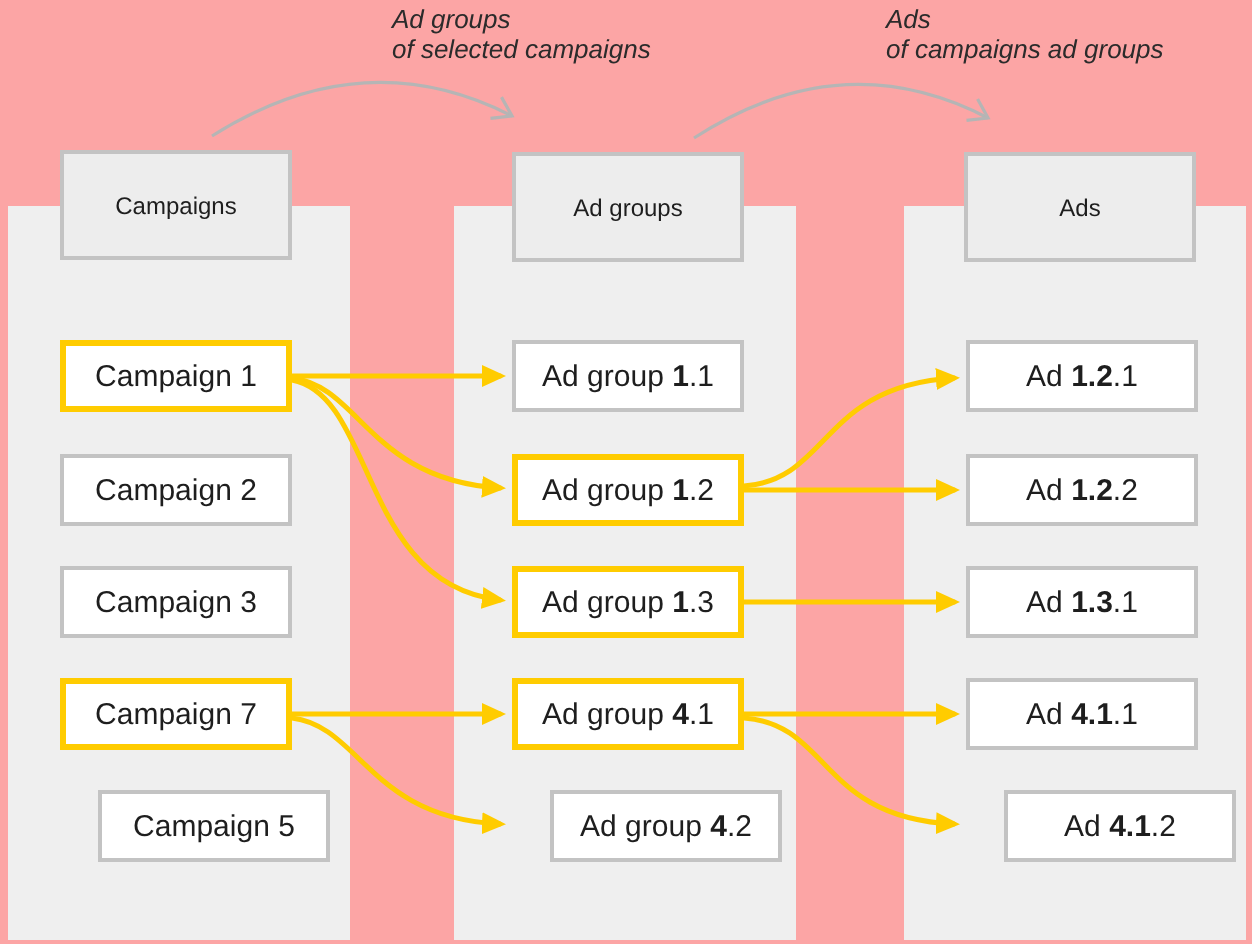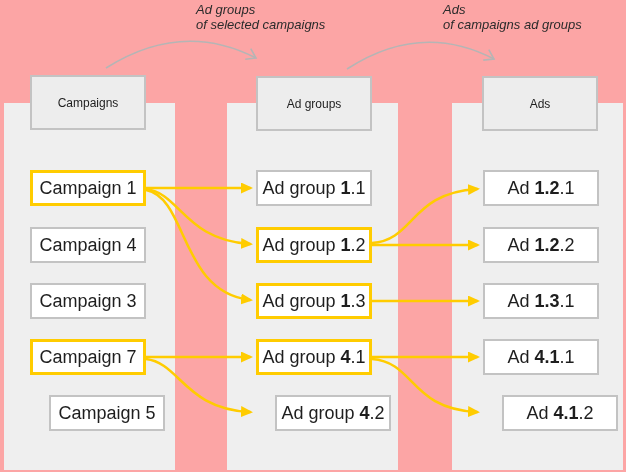--- a/index.html
+++ b/index.html
@@ -36,21 +36,21 @@
   .box {
     position: absolute;
     width: 116px;
     height: 36px;
     background: #ffffff;
     border: 2px solid #c3c3c3;
     box-sizing: border-box;
     display: flex;
     align-items: center;
     justify-content: center;
-    font-size: 18px;
+    font-size: 15px;
     white-space: pre;
     z-index: 1;
   }
   .box.selected { border: 3px solid #ffcc00; }
   .box b { font-weight: bold; }
   .annot {
     position: absolute;
     top: 2px;
     font-size: 13px;
     font-style: italic;
@@ -96,21 +96,21 @@
     <span>Campaigns</span>
   </div>
   <div class="hdr" style="left:256px;top:76px">
     <span>Ad groups</span>
   </div>
   <div class="hdr" style="left:482px;top:76px">
     <span>Ads</span>
   </div>
 
   <div class="box colA row0 selected"><span>Campaign 1</span></div>
-  <div class="box colA row1"><span>Campaign 4</span></div>
+  <div class="box colA row1"><span>Campaign 2</span></div>
   <div class="box colA row2"><span>Campaign 3</span></div>
   <div class="box colA row3 selected"><span>Campaign 7</span></div>
   <div class="box colA row4"><span>Campaign 5</span></div>
 
   <div class="box colB row0"><span>Ad group </span><b>1</b><span>.1</span></div>
   <div class="box colB row1 selected"><span>Ad group </span><b>1</b><span>.2</span></div>
   <div class="box colB row2 selected"><span>Ad group </span><b>1</b><span>.3</span></div>
   <div class="box colB row3 selected"><span>Ad group </span><b>4</b><span>.1</span></div>
   <div class="box colB row4"><span>Ad group </span><b>4</b><span>.2</span></div>
 

